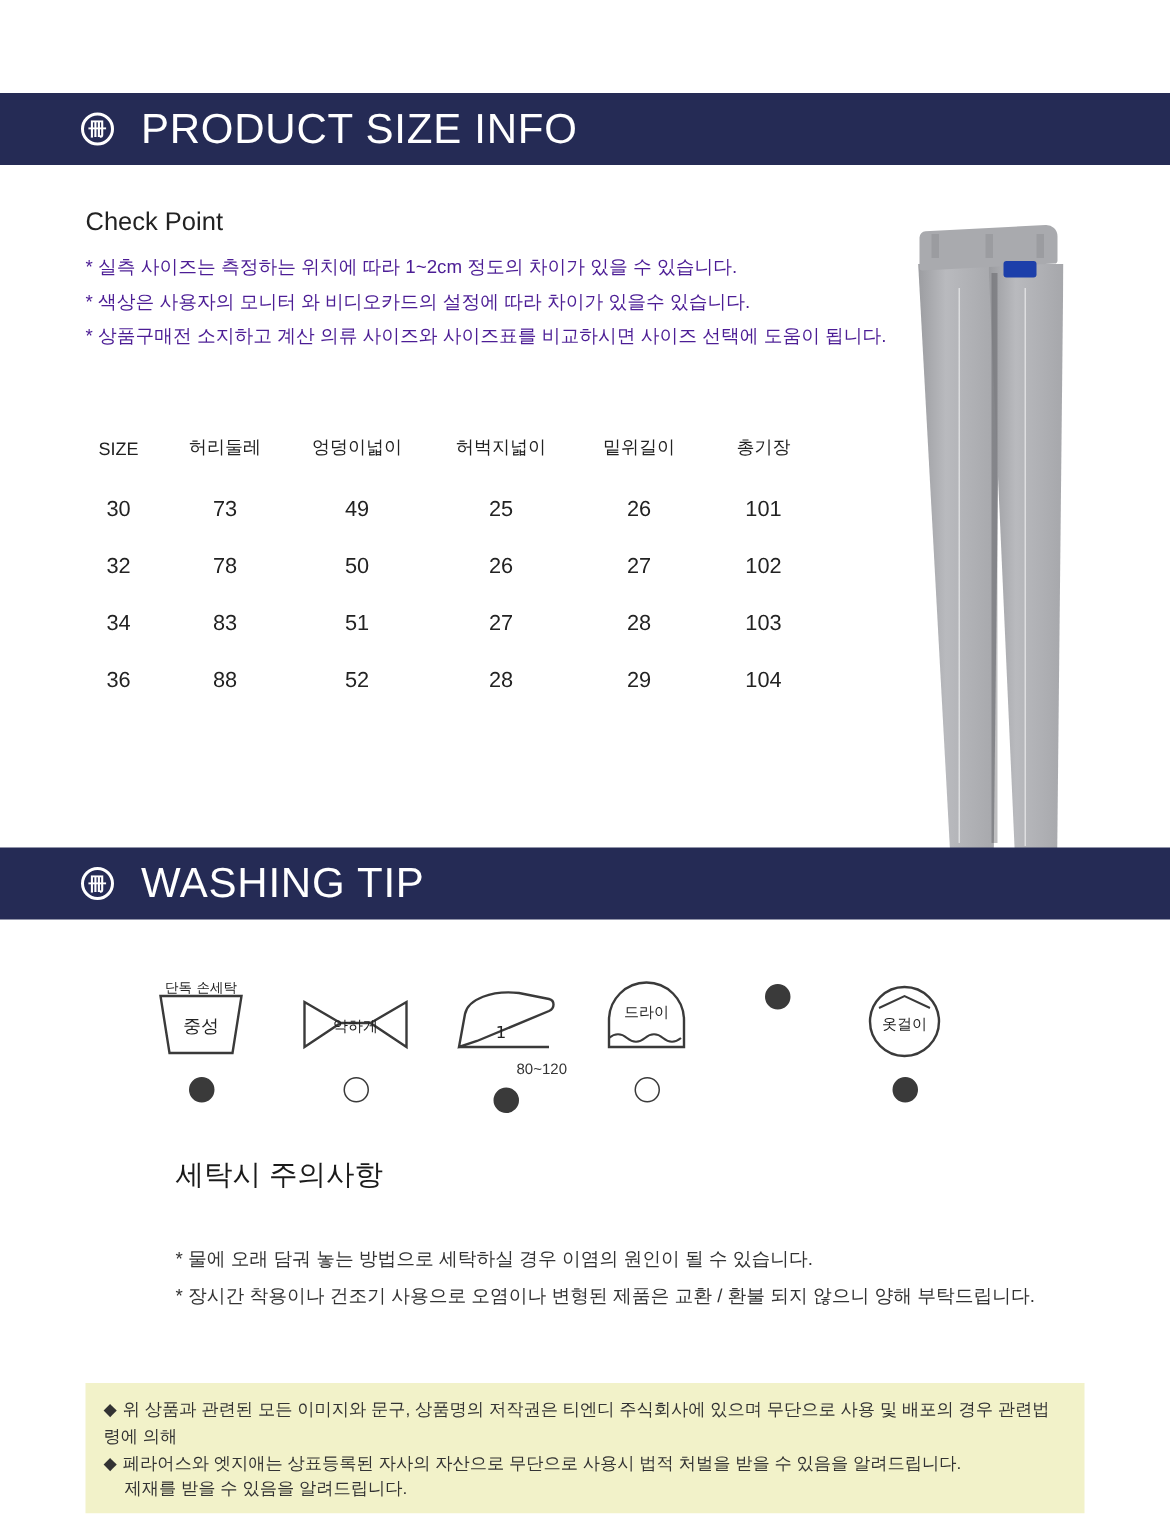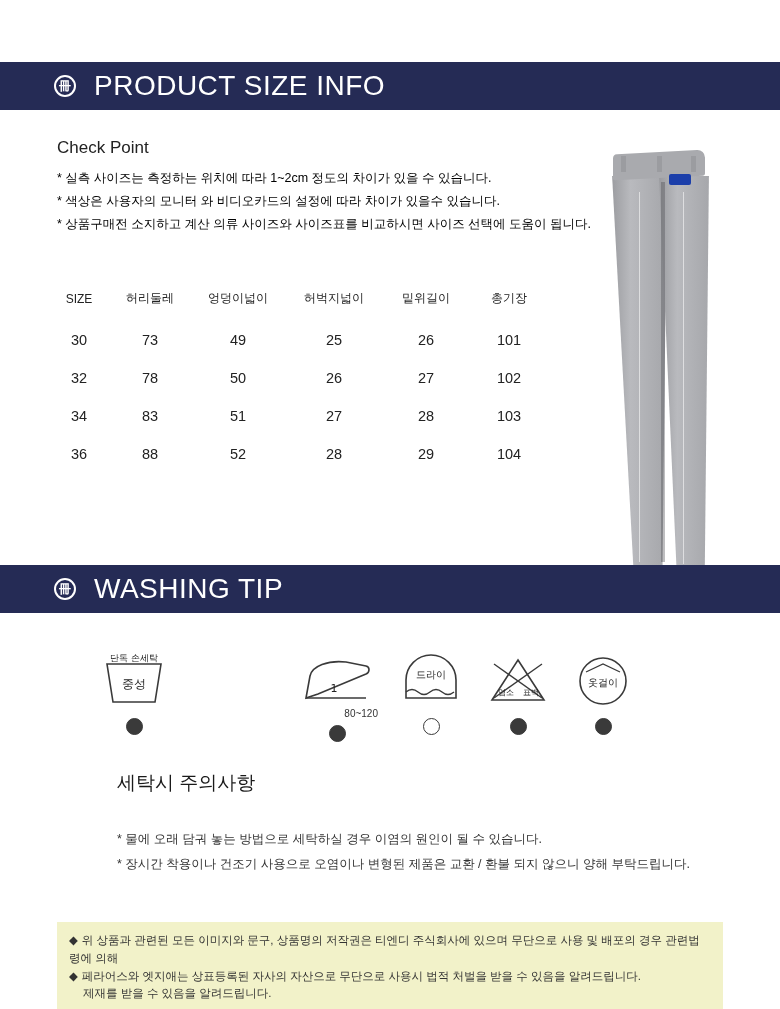--- a/index.html
+++ b/index.html
@@ -54,21 +54,21 @@
     position: absolute;
     left: 57px; top: 76px;
     font-size: 17px;
     color: #222222;
     font-weight: normal;
   }
   .note {
     position: absolute;
     left: 57px;
     font-size: 12.5px;
-    color: #000000;
+    color: #4c1d95;
     white-space: nowrap;
   }
   .note-1 { top: 108px; }
   .note-2 { top: 131px; }
   .note-3 { top: 154px; }
 
   
   #size-table {
     position: absolute;
     left: 48px;
@@ -321,20 +321,32 @@
       <div class="wash-glyph">
         <svg width="74" height="60" viewBox="0 0 74 60">
           <path d="M10 14 L64 14 L58 52 L16 52 Z" fill="none" stroke="#3a3a3a" stroke-width="1.6"></path>
           <text x="37" y="11" font-size="9" text-anchor="middle" fill="#222" font-family="DejaVu Sans, sans-serif">단독 손세탁</text>
           <text x="37" y="38" font-size="12" text-anchor="middle" fill="#222" font-family="DejaVu Sans, sans-serif">중성</text>
         </svg>
       </div>
       <div class="wash-dot dot-filled"></div>
     </div>
 
+    <div class="wash-item" style="left:196px; top:0;">
+      <div class="wash-glyph">
+        <svg width="80" height="60" viewBox="0 0 80 60">
+          <path d="M6 18 L30 32 L6 48 Z" fill="none" stroke="#3a3a3a" stroke-width="1.6"></path>
+          <path d="M74 18 L50 32 L74 48 Z" fill="none" stroke="#3a3a3a" stroke-width="1.6"></path>
+          <path d="M30 32 L50 32" stroke="#3a3a3a" stroke-width="1.6"></path>
+          <rect x="24" y="22" width="32" height="20" fill="none" stroke="#3a3a3a" stroke-width="0"></rect>
+          <text x="40" y="37" font-size="10" text-anchor="middle" fill="#222" font-family="DejaVu Sans, sans-serif">약하게</text>
+        </svg>
+      </div>
+      <div class="wash-dot dot-open"></div>
+    </div>
 
     <div class="wash-item" style="left:296px; top:0;">
       <div class="wash-glyph">
         <svg width="78" height="60" viewBox="0 0 78 60">
           <path d="M8 48 L12 26 C14 16 30 10 48 12 L68 16 C72 17 72 22 68 24 L20 44 Z" fill="none" stroke="#3a3a3a" stroke-width="1.6"></path>
           <line x1="8" y1="48" x2="68" y2="48" stroke="#3a3a3a" stroke-width="1.6"></line>
           <text x="36" y="42" font-size="11" text-anchor="middle" fill="#222" font-family="DejaVu Sans, sans-serif">1</text>
         </svg>
       </div>
       <div class="wash-sub">80~120</div>
@@ -346,29 +358,20 @@
         <svg width="74" height="60" viewBox="0 0 74 60">
           <path d="M12 30 A25 25 0 0 1 62 30 L62 48 L12 48 Z" fill="none" stroke="#3a3a3a" stroke-width="1.6"></path>
           <path d="M12 42 q6 -5 12 0 t12 0 t12 0 t12 0" fill="none" stroke="#3a3a3a" stroke-width="1.4"></path>
           <text x="37" y="28" font-size="10" text-anchor="middle" fill="#222" font-family="DejaVu Sans, sans-serif">드라이</text>
         </svg>
       </div>
       <div class="wash-dot dot-open"></div>
     </div>
 
     <div class="wash-item" style="left:477px; top:0;">
-      <div class="wash-glyph">
-        <svg width="80" height="60" viewBox="0 0 80 60">
-          <path d="M40 10 L66 50 L14 50 Z" fill="none" stroke="#3a3a3a" stroke-width="1.6"></path>
-          <line x1="16" y1="14" x2="64" y2="48" stroke="#3a3a3a" stroke-width="1.4"></line>
-          <line x1="64" y1="14" x2="16" y2="48" stroke="#3a3a3a" stroke-width="1.4"></line>
-          <text x="28" y="45" font-size="8" text-anchor="middle" fill="#222" font-family="DejaVu Sans, sans-serif">염소</text>
-          <text x="53" y="45" font-size="8" text-anchor="middle" fill="#222" font-family="DejaVu Sans, sans-serif">표백</text>
-        </svg>
-      </div>
       <div class="wash-dot dot-filled"></div>
     </div>
 
     <div class="wash-item" style="left:562px; top:0;">
       <div class="wash-glyph">
         <svg width="74" height="60" viewBox="0 0 74 60">
           <circle cx="37" cy="31" r="23" fill="none" stroke="#3a3a3a" stroke-width="1.6"></circle>
           <path d="M20 22 L37 14 L54 22" fill="none" stroke="#3a3a3a" stroke-width="1.3"></path>
           <text x="37" y="36" font-size="10" text-anchor="middle" fill="#222" font-family="DejaVu Sans, sans-serif">옷걸이</text>
         </svg>

